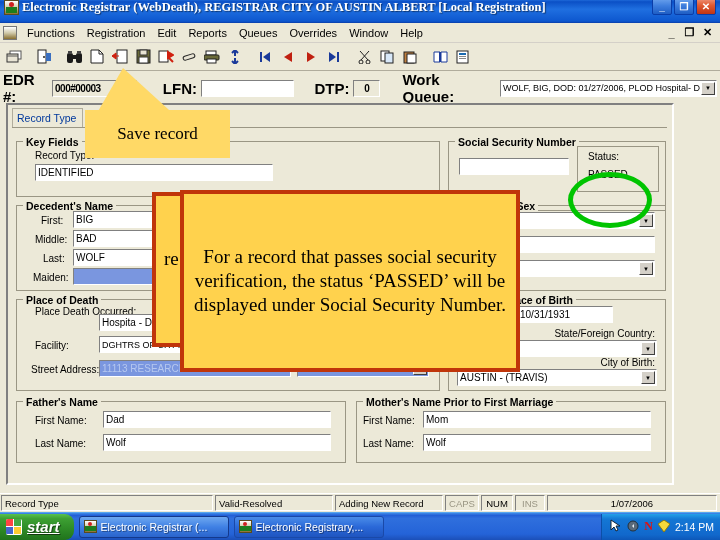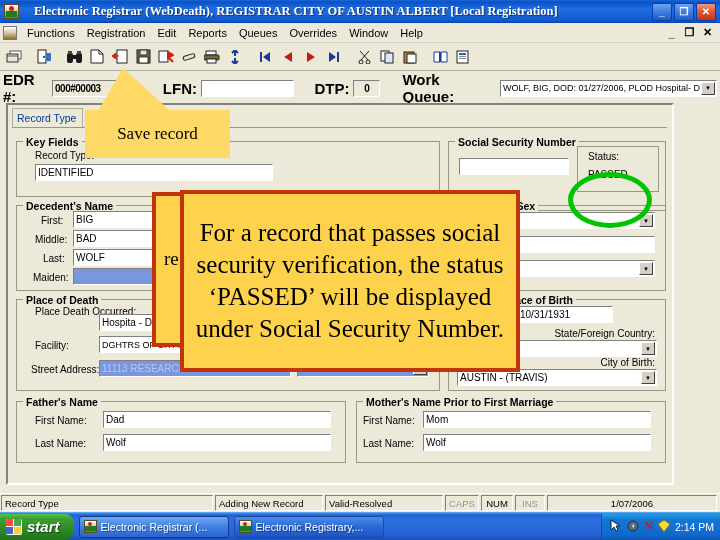--- a/index.html
+++ b/index.html
@@ -8,21 +8,21 @@
     width:720px; height:540px; overflow:hidden;
     font-family:"Liberation Sans", sans-serif;
     background:#d4d0c8;
     position:relative;
   }
 
   
   .titlebar{
     position:absolute; left:0; top:0; width:720px; height:23px;
     background:linear-gradient(180deg,#1d68d8 0%,#0b50c6 8%,#1f6fe0 40%,#0d57cf 92%,#0a3da8 100%);
-    display:flex; align-items:center; padding:0 2px;gap:12px;
+    display:flex; align-items:flex-end; padding:8px 2px;
   }
   .tb-icon{
     width:15px; height:15px; margin:0 3px 0 2px; flex:0 0 auto;
     background:linear-gradient(180deg,#fefefe 0%,#d8d0b0 45%,#8a7030 100%);
     border:1px solid #5a4a20; position:relative; overflow:hidden;
   }
   .tb-icon:before{
     content:""; position:absolute; left:1px; top:6px; width:11px; height:6px;
     background:#1d7d1d;
   }
@@ -168,20 +168,21 @@
     border-top:1px solid #58a6ef;
   }
   .startbtn{
     height:26px; margin:1px 0 1px 0; padding:0 14px 0 6px;
     background:linear-gradient(180deg,#59c24e 0%,#3da033 18%,#2f8c27 55%,#20731c 100%);
     border-radius:0 9px 9px 0;
     display:flex; align-items:center; gap:5px;
     color:#fff; font-style:italic; font-weight:bold; font-size:15px;
     text-shadow:1px 1px 1px rgba(0,0,0,.55);
     font-family:"Liberation Sans", sans-serif;
+    text-decoration:underline;
   }
   .startflag{
     width:16px; height:16px; position:relative; border-radius:2px; overflow:hidden;
     background:#fff;
   }
   .startflag i{ position:absolute; width:7px; height:7px; display:block; }
   .startflag i:nth-child(1){ left:0; top:0; background:#f44; }
   .startflag i:nth-child(2){ left:8px; top:0; background:#4a4; }
   .startflag i:nth-child(3){ left:0; top:8px; background:#46c; }
   .startflag i:nth-child(4){ left:8px; top:8px; background:#fc3; }
@@ -226,21 +227,21 @@
   .callout-back{
     position:absolute; z-index:55;
     background:#ffd24d; border:4px solid #c0350a;
     font-family:"Liberation Serif", serif; font-size:19px; color:#000;
     text-align:center; line-height:1.35; padding:4px 6px; overflow:hidden;
     white-space:nowrap;
   }
   .callout-front{
     position:absolute; z-index:58;
     background:#ffd24d; border:4px solid #c0350a;
-    font-family:"Liberation Serif", serif; font-size:25px; color:#000;
+    font-family:"Liberation Serif", serif; font-size:19px; color:#000;
     text-align:center; line-height:1.28; padding:16px 4px;
   }
   .green-ellipse{
     position:absolute; z-index:57;
     border:5px solid #00c400; border-radius:50%;
     background:transparent; pointer-events:none;
   }
 </style>
 </head>
 <body>
@@ -514,22 +515,22 @@
       <div class="winput" style="position:absolute;left:66px;top:9px;width:228px;">Mom</div>
       <span class="flbl" style="left:6px; top:36px;">Last Name:</span>
       <div class="winput" style="position:absolute;left:66px;top:32px;width:228px;">Wolf</div>
     </div>
 
   </div>
 </div>
 
 <div class="statusbar">
   <div class="sbcell" style="width:212px;">Record Type</div>
+  <div class="sbcell" style="width:118px;">Valid-Resolved</div>
   <div class="sbcell" style="width:108px;">Adding New Record</div>
-  <div class="sbcell" style="width:118px;">Valid-Resolved</div>
   <div class="sbcell dim" style="width:34px;justify-content:center;">CAPS</div>
   <div class="sbcell" style="width:32px;justify-content:center;">NUM</div>
   <div class="sbcell dim" style="width:30px;justify-content:center;">INS</div>
   <div class="sbcell" style="flex:1;justify-content:center;">1/07/2006</div>
 </div>
 
 <div class="taskbar">
   <div class="startbtn">
     <span class="startflag">
         <i></i>

